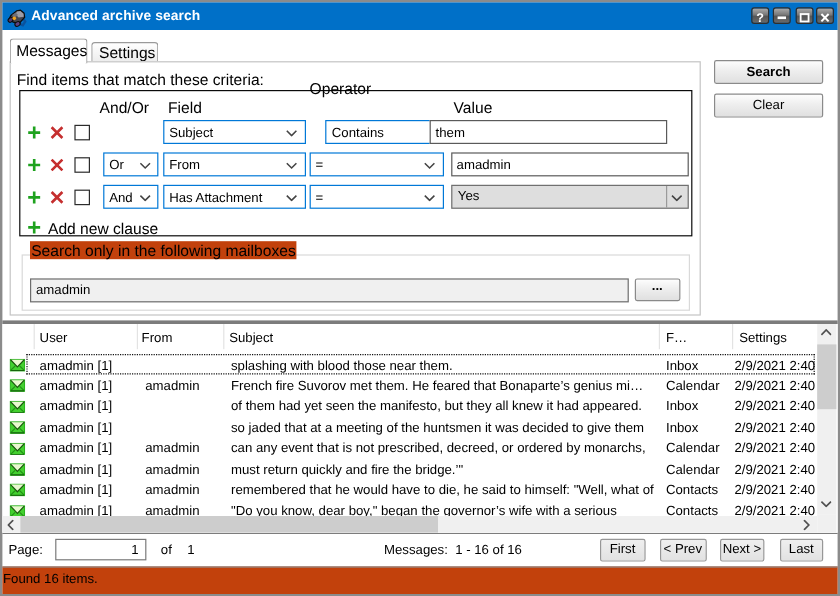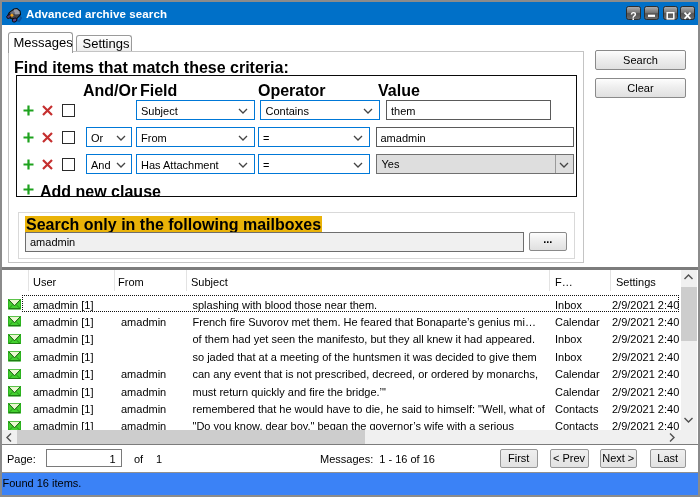--- a/index.html
+++ b/index.html
@@ -2,21 +2,21 @@
 <html><head><meta charset="utf-8"><style>
 *{margin:0;padding:0;box-sizing:border-box;font-family:"Liberation Sans",sans-serif;}
 html,body{width:700px;height:497px;overflow:hidden;background:#fff;}
 .win{position:absolute;left:0;top:0;width:700px;height:497px;border:2px solid #8b8b8b;background:#fff;}
 .abs{position:absolute;}
 .titlebar{left:0;top:0;width:696px;height:23px;background:#0070c8;}
 .title-txt{left:24px;top:5.5px;color:#fff;font-size:11.5px;font-weight:bold;letter-spacing:0.1px;}
 .wbtn{top:4px;width:15px;height:13.5px;border:1px solid #2e2e2e;border-radius:2.5px;background:linear-gradient(#ababab,#777 45%,#555 55%,#6a6a6a);}
 .tab{border:1px solid #9a9a9a;border-bottom:none;border-radius:3px 3px 0 0;text-align:center;font-size:13px;background:linear-gradient(#f4f4f4,#fff 30%);}
 .pane{left:6px;top:49px;width:576px;height:212px;border:1px solid #c4c4c4;background:#fff;}
-.lbl{font-size:16px;color:#000;font-weight:bold;}
+.lbl{font-size:13px;color:#000;}
 .tbl{left:14px;top:73px;width:561px;height:122px;border:1px solid #0a0a0a;}
 .combo{height:20px;border:1px solid #0078d7;background:#fff;font-size:11px;color:#000;}
 .combo span{position:absolute;left:4.5px;top:3.5px;white-space:nowrap;}
 .vinput{height:20px;border:1px solid #5a5a5a;background:#fff;font-size:11px;}
 .vinput span{position:absolute;left:4px;top:3.5px;}
 .btn{border:1px solid #8a8a8a;border-radius:2px;background:linear-gradient(#fdfdfd,#eee 45%,#e0e0e0);font-size:11px;text-align:center;}
 .gbx{left:16px;top:210px;width:557px;height:47px;border:1px solid #d9d9d9;}
 .hsep{background:#e3e3e3;width:1px;top:269px;height:21px;}
 .row-txt{font-size:11px;white-space:nowrap;}
 .pgbtn{border:1px solid #979797;border-radius:2px;background:linear-gradient(#efefef,#e2e2e2);font-size:11px;text-align:center;line-height:17px;height:19px;top:446.5px;}
@@ -50,44 +50,44 @@
  </div>
 
  <div class="abs tab" style="left:6px;top:30px;width:64.5px;height:21px;background:#fff;z-index:3;line-height:20px;text-align:left;padding-left:4.5px;">Messages</div>
  <div class="abs tab" style="left:73.5px;top:33px;width:56px;height:17px;line-height:16px;background:linear-gradient(#fff,#ececec);z-index:1;text-align:left;padding-left:6px;">Settings</div>
  <div class="abs pane" style="z-index:2;"></div>
  <div class="abs lbl" style="left:12px;top:57px;z-index:4;">Find items that match these criteria:</div>
 
  <div class="abs tbl" style="z-index:4;background:#fff;"></div>
  <div class="abs lbl" style="left:81px;top:80px;z-index:5;">And/Or</div>
  <div class="abs lbl" style="left:138px;top:80px;z-index:5;">Field</div>
- <div class="abs lbl" style="left:256px;top:80px;z-index:5;text-align:center;">Operator</div>
+ <div class="abs lbl" style="left:256px;top:64px;z-index:5;text-align:center;">Operator</div>
  <div class="abs lbl" style="left:376px;top:80px;z-index:5;">Value</div>
 
  <div id="rows">
       <svg class="abs" style="left:21px;top:102.5px;z-index:6" width="11" height="11">
         <path d="M5.5 0.5 V10.5 M0.5 5.5 H10.5" stroke="#1ea21e" stroke-width="2.2"></path>
       </svg>
       <svg class="abs" style="left:40px;top:102.5px;z-index:6" width="11" height="11">
         <path d="M1 1 L10 10 M10 1 L1 10" stroke="#c52f2f" stroke-width="2.2"></path>
       </svg>
       <div class="abs" style="left:60px;top:101.5px;width:13px;height:13px;border:1.2px solid #2b2b2b;background:#fff;z-index:6"></div>
       <div class="abs combo" style="left:133.5px;top:98px;width:119.5px;z-index:6">
         <span>Subject</span>
         <svg class="abs" style="right:6px;top:7px" width="10" height="6" viewBox="0 0 10 6">
           <path d="M1 1 L5 5 L9 1" fill="none" stroke="#444" stroke-width="1.3"></path>
         </svg>
       </div>
-      <div class="abs combo" style="left:258px;top:98px;width:120px;z-index:6">
+      <div class="abs combo" style="left:269px;top:98px;width:110px;z-index:6">
         <span>Contains</span>
         <svg class="abs" style="right:6px;top:7px" width="10" height="6" viewBox="0 0 10 6">
           <path d="M1 1 L5 5 L9 1" fill="none" stroke="#444" stroke-width="1.3"></path>
         </svg>
       </div>
-      <div class="abs vinput" style="left:384px;top:98px;width:165px;z-index:6">
+      <div class="abs vinput" style="left:356px;top:98px;width:198px;z-index:6">
         <span>them</span>
       </div>
       <svg class="abs" style="left:21px;top:129.5px;z-index:6" width="11" height="11">
         <path d="M5.5 0.5 V10.5 M0.5 5.5 H10.5" stroke="#1ea21e" stroke-width="2.2"></path>
       </svg>
       <svg class="abs" style="left:40px;top:129.5px;z-index:6" width="11" height="11">
         <path d="M1 1 L10 10 M10 1 L1 10" stroke="#c52f2f" stroke-width="2.2"></path>
       </svg>
       <div class="abs" style="left:60px;top:128.5px;width:13px;height:13px;border:1.2px solid #2b2b2b;background:#fff;z-index:6"></div>
       <div class="abs combo" style="left:83.5px;top:125px;width:46px;z-index:6">
@@ -143,27 +143,27 @@
           <path d="M1 1 L5 5 L9 1" fill="none" stroke="#444" stroke-width="1.3"></path>
         </svg>
       </div>
       <svg class="abs" style="left:21px;top:182px;z-index:6" width="11" height="11">
         <path d="M5.5 0.5 V10.5 M0.5 5.5 H10.5" stroke="#1ea21e" stroke-width="2.2"></path>
       </svg>
       <div class="abs lbl" style="left:38px;top:181px;z-index:6">Add new clause</div>
     </div>
 
  <div class="abs gbx" style="z-index:4;"></div>
- <div class="abs lbl" style="left:23px;top:214px;z-index:5;background:#eab308;padding:0 1px;">Search only in the following mailboxes</div>
+ <div class="abs lbl" style="left:23px;top:199px;z-index:5;background:#c2410c;padding:0 1px;">Search only in the following mailboxes</div>
  <div class="abs" style="left:23px;top:229.5px;width:499px;height:20.5px;border:1px solid #6e6e6e;background:#f0f0f0;z-index:5;">
       <span class="abs" style="left:4px;top:3px;font-size:11px;">amadmin</span>
     </div>
  <div class="abs btn" style="left:526.5px;top:229.5px;width:38.5px;height:19.5px;z-index:5;line-height:12px;font-weight:bold;">...</div>
 
- <div class="abs btn" style="left:593px;top:48px;width:91px;height:19.5px;line-height:18px;">Search</div>
+ <div class="abs btn" style="left:593px;top:48px;width:91px;height:19.5px;line-height:18px;font-weight:bold;">Search</div>
  <div class="abs btn" style="left:593px;top:76px;width:91px;height:19.5px;line-height:18px;">Clear</div>
 
  <div class="abs" style="left:0;top:265px;width:696px;height:2.5px;background:#7c7c7c;"></div>
  <div class="abs" style="left:0;top:441.5px;width:696px;height:1.5px;background:#7c7c7c;"></div>
  <div class="abs" id="list" style="left:0;top:267.5px;width:696px;height:174.2px;background:#fff;overflow:hidden;">
 
    <div class="abs hsep" style="left:25.5px;top:0.5px;height:20.5px;"></div>
    <div class="abs hsep" style="left:111.5px;top:0.5px;height:20.5px;"></div>
    <div class="abs hsep" style="left:183.5px;top:0.5px;height:20.5px;"></div>
    <div class="abs hsep" style="left:546.5px;top:0.5px;height:20.5px;"></div>
@@ -297,16 +297,16 @@
       <span class="abs" style="right:5px;top:2.5px;font-size:11px;">1</span>
     </div>
  <div class="abs row-txt" style="left:132px;top:451px;">of</div>
  <div class="abs row-txt" style="left:154px;top:451px;">1</div>
  <div class="abs row-txt" style="left:318px;top:451px;">Messages:&nbsp; 1 - 16 of 16</div>
  <div class="abs pgbtn" style="left:498px;width:37.5px;">First</div>
  <div class="abs pgbtn" style="left:547.5px;width:39px;">&lt; Prev</div>
  <div class="abs pgbtn" style="left:597.5px;width:37.5px;">Next &gt;</div>
  <div class="abs pgbtn" style="left:647.5px;width:36.5px;">Last</div>
 
- <div class="abs" style="left:0;top:469.5px;width:696px;height:23.5px;background:#3b82f6;border-top:1px solid #909090;text-align:center;">
+ <div class="abs" style="left:0;top:469.5px;width:696px;height:23.5px;background:#c2410c;border-top:1px solid #909090;text-align:center;">
    <div class="abs row-txt" style="left:0.5px;top:4.5px;">Found 16 items.</div>
  </div>
 </div>
 
 </body></html>

